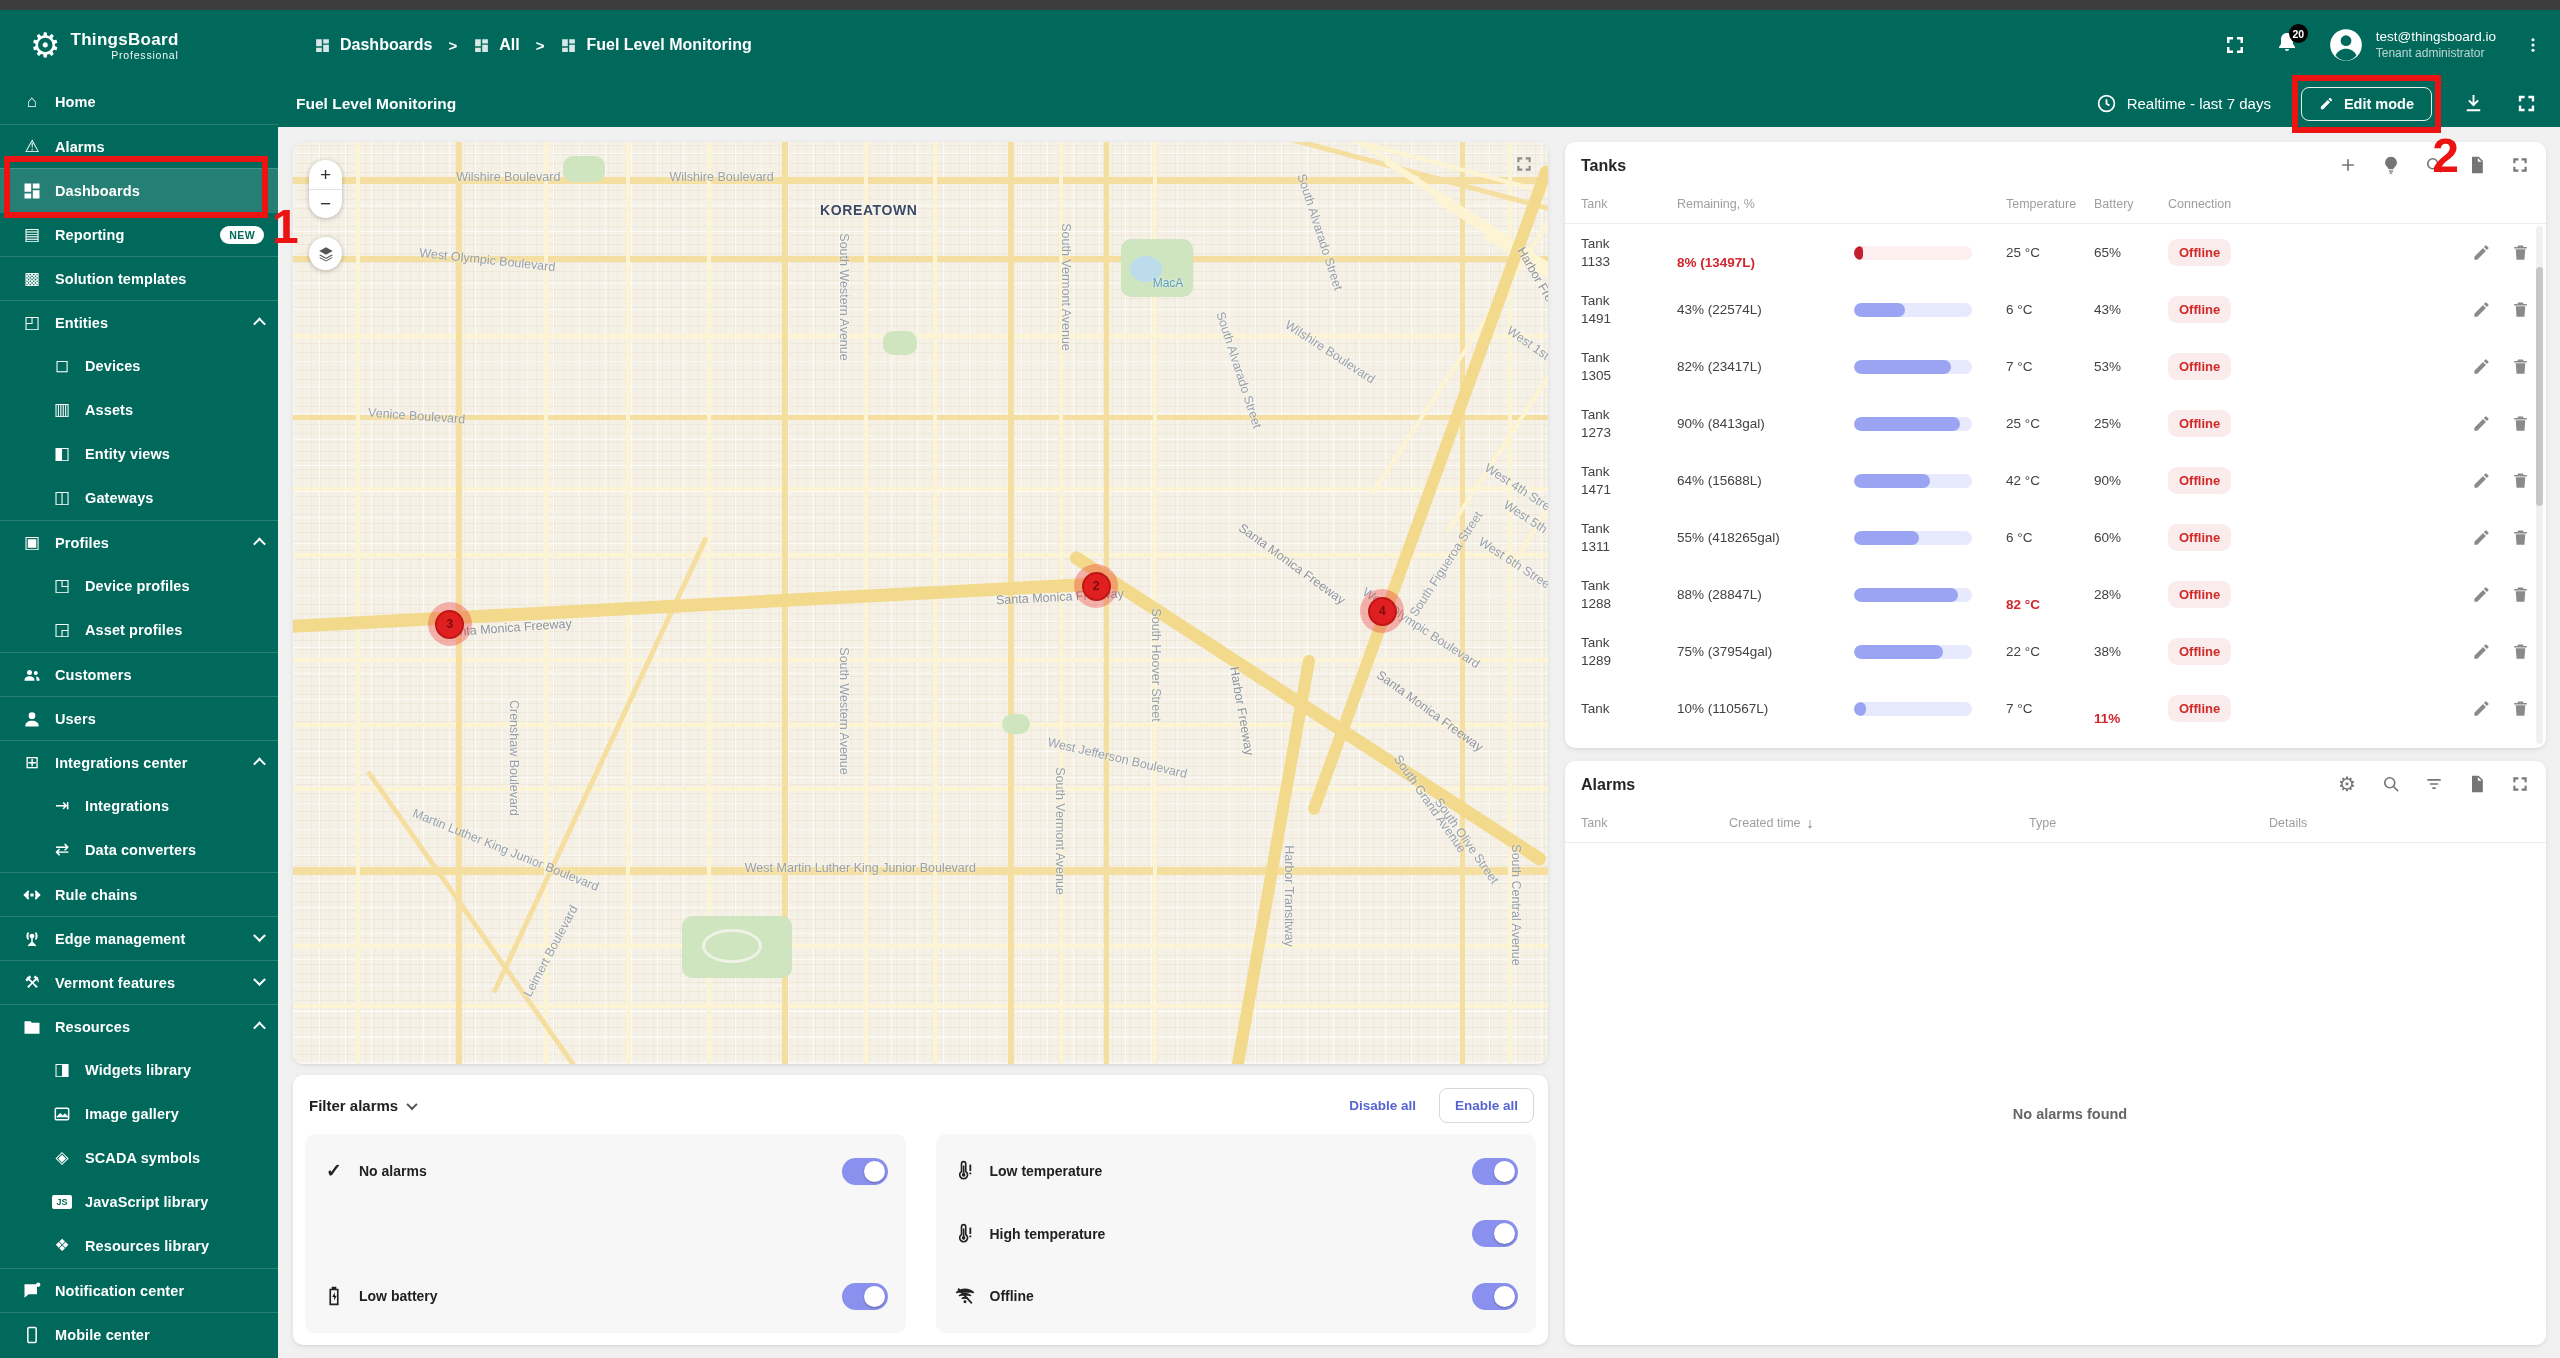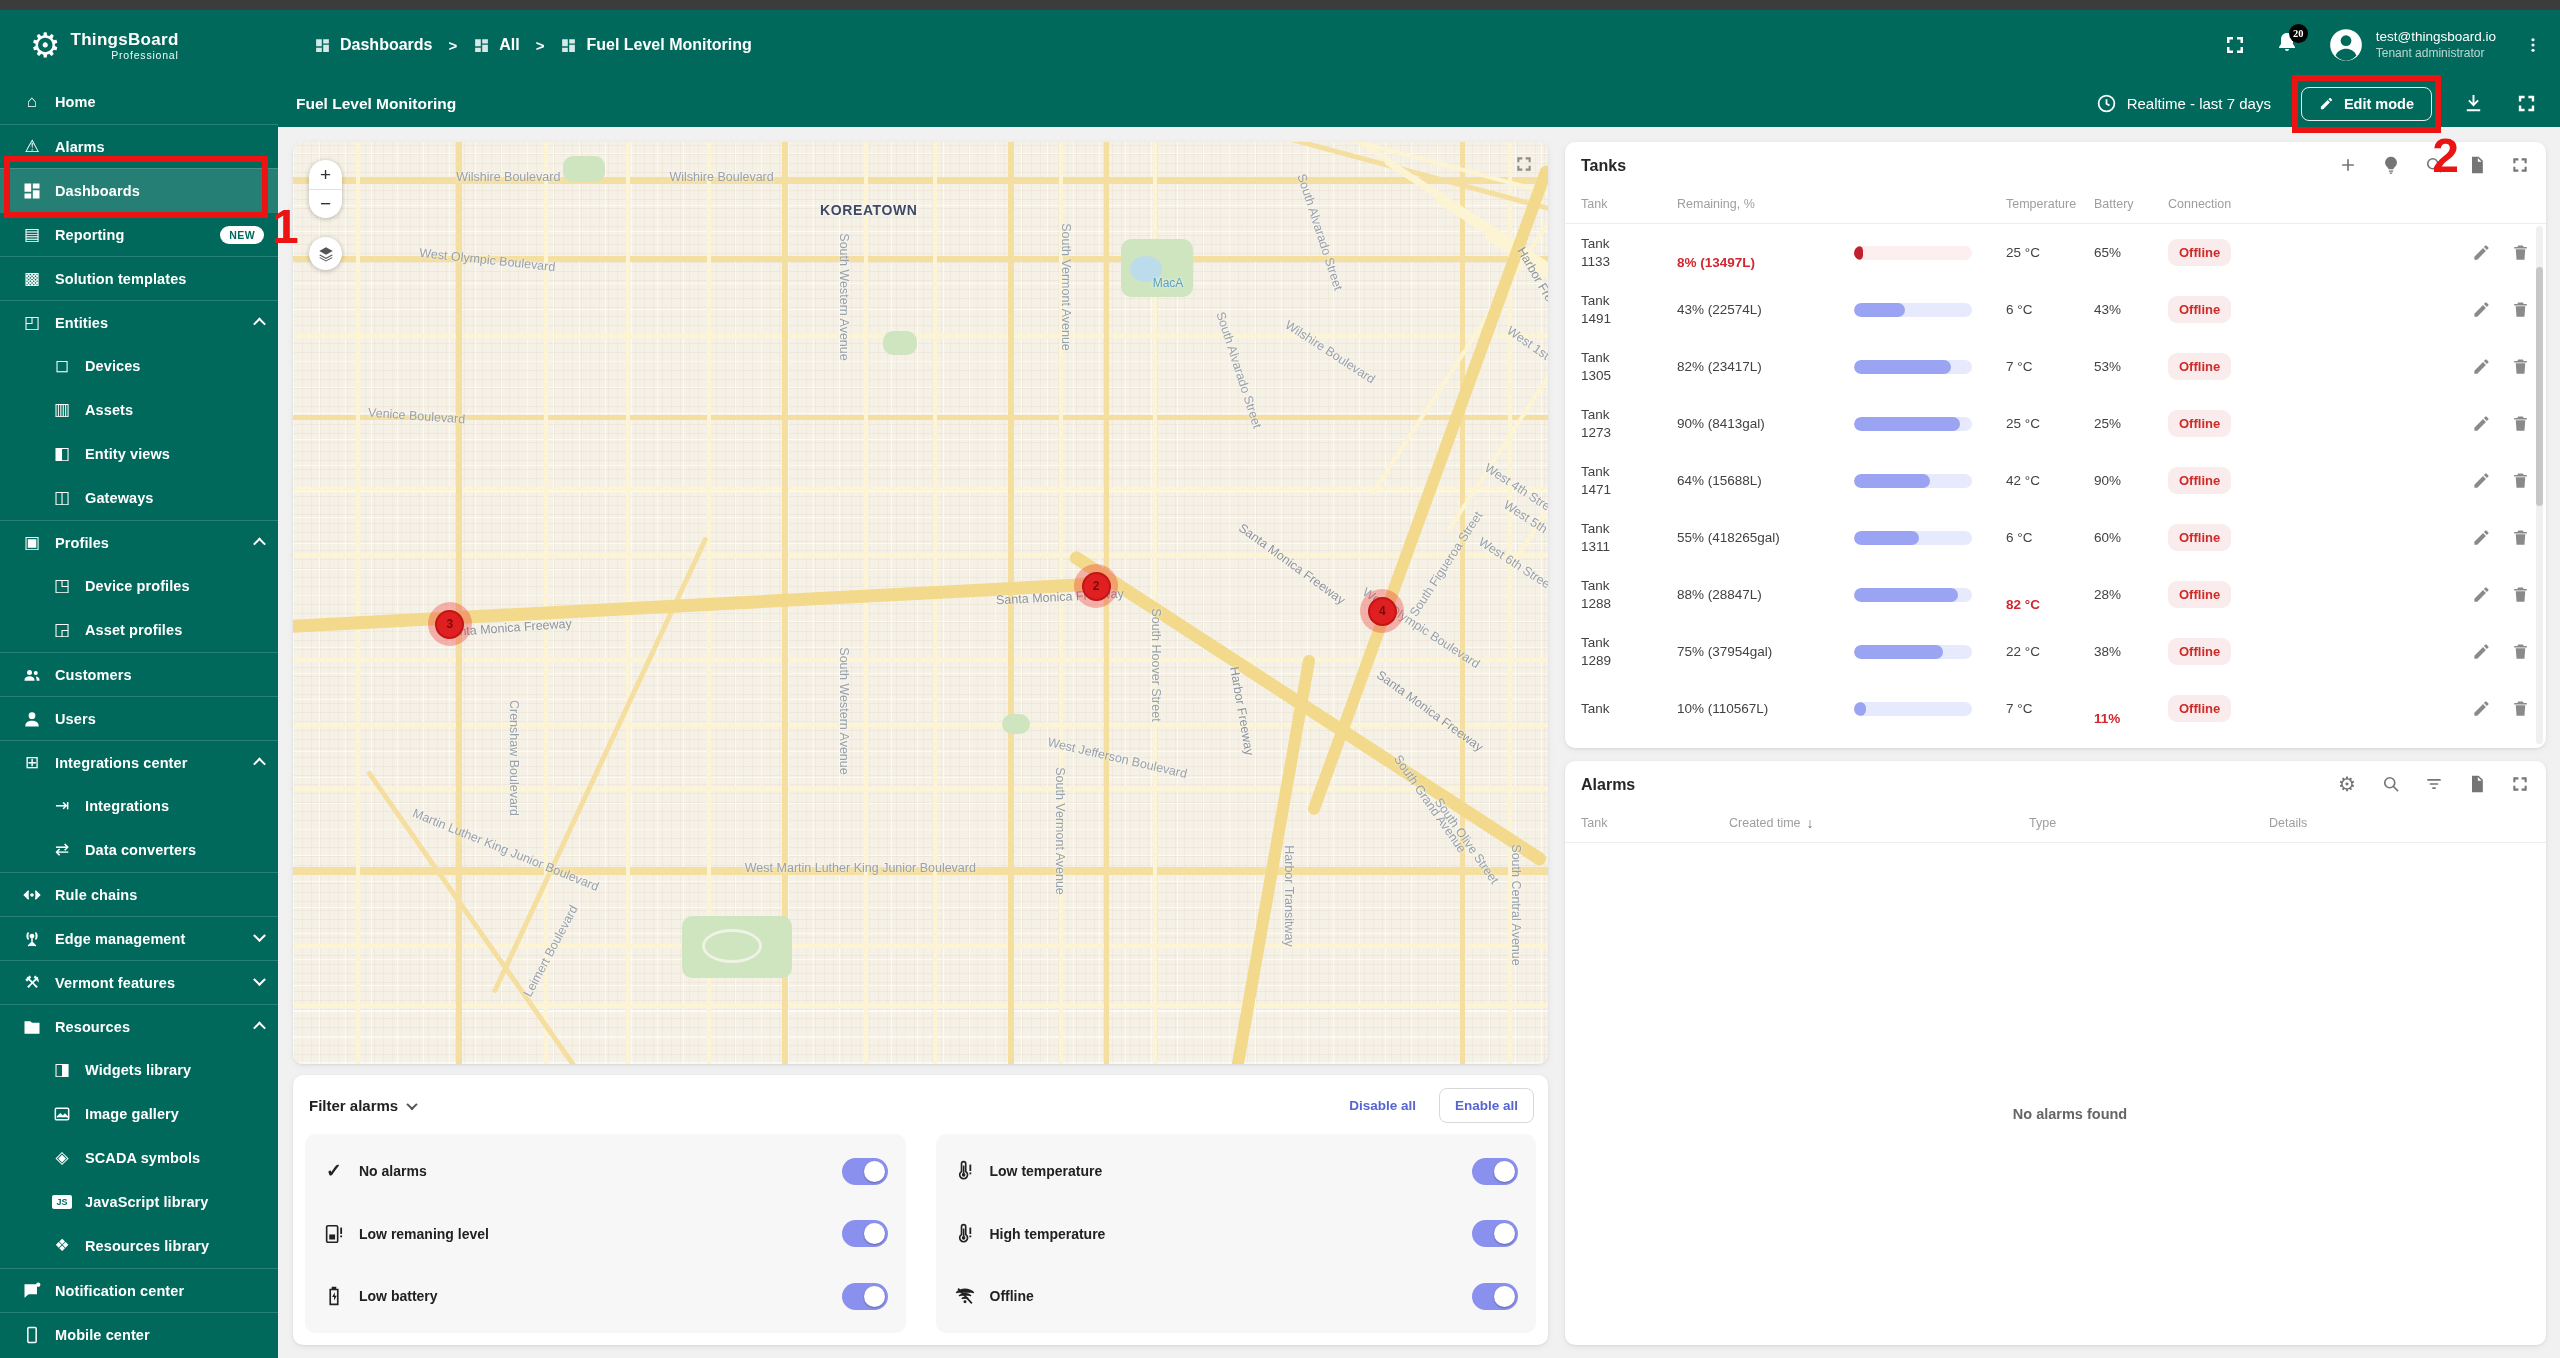--- a/index.html
+++ b/index.html
@@ -18,21 +18,21 @@
   .logo-sub { font-size:10.5px; letter-spacing:.8px; text-align:right; opacity:.95; margin-top:-1px; }
   #breadcrumbs { display:flex; align-items:center; gap:16px; margin-left:36px; }
   .crumb { display:flex; align-items:center; gap:9px; font-size:16px; font-weight:bold; }
   .crumb .ic { width:17px; height:17px; color:rgba(255,255,255,.85); }
   .crumb-sep { font-size:15px; font-weight:bold; color:#fff; }
   .header-right { margin-left:auto; display:flex; align-items:center; gap:28px; padding-right:18px; }
   .hbtn { width:24px; height:24px; color:#fff; position:relative; }
   .bell-wrap { position:relative; }
   .bell-badge { position:absolute; top:-7px; right:-9px; min-width:19px; height:19px; border-radius:10px;
                 background:#000000; color:#fff; font-size:10.5px; font-weight:bold;
-                display:flex; align-items:center; justify-content:center; padding:0 3px;font-family:Liberation Serif, serif; }
+                display:flex; align-items:center; justify-content:center; padding:0 3px; }
   .avatar-group { display:flex; align-items:center; gap:11px; }
   .avatar { width:38px; height:38px; }
   .user-text { line-height:1.25; }
   .user-email { font-size:13.5px; }
   .user-role { font-size:12px; color:rgba(255,255,255,.72); }
 
   
   #sidebar { position:absolute; top:80px; left:0; width:278px; bottom:0; background:#00695c; z-index:10; overflow:hidden; }
   .nav-item { height:44px; display:flex; align-items:center; padding:0 14px 0 22px; color:#fff; cursor:pointer; }
   .nav-item.lvl0 { border-top:1px solid rgba(255,255,255,.16); }
@@ -601,32 +601,20 @@
         <div id="filter-panels">
             <div class="fpanel">
               <div class="frow">
                 <span class="ic txt">✓</span>
                 <span class="flabel">No alarms</span>
                 <span class="toggle"></span>
               </div>
               <div class="frow">
                 <span class="ic">
                   <svg viewBox="0 0 24 24">
-                    <rect x="4" y="3" width="12" height="18" rx="1.5" fill="none" stroke="currentColor" stroke-width="1.8"></rect>
-                    <rect x="6.8" y="12.5" width="6.4" height="5.5"></rect>
-                    <rect x="18.8" y="5" width="2" height="7"></rect>
-                    <rect x="18.8" y="13.6" width="2" height="2"></rect>
-                  </svg>
-                </span>
-                <span class="flabel">Low remaning level</span>
-                <span class="toggle"></span>
-              </div>
-              <div class="frow">
-                <span class="ic">
-                  <svg viewBox="0 0 24 24">
                     <path d="M9.5 2h5v2H17v18H7V4h2.5V2zM8.8 5.8v14.4h6.4V5.8H8.8z"></path>
                     <path d="M12.9 8l-3 5.2h2.1v3.6l3-5.2h-2.1V8z"></path>
                   </svg>
                 </span>
                 <span class="flabel">Low battery</span>
                 <span class="toggle"></span>
               </div>
             </div>
             <div class="fpanel">
               <div class="frow">

